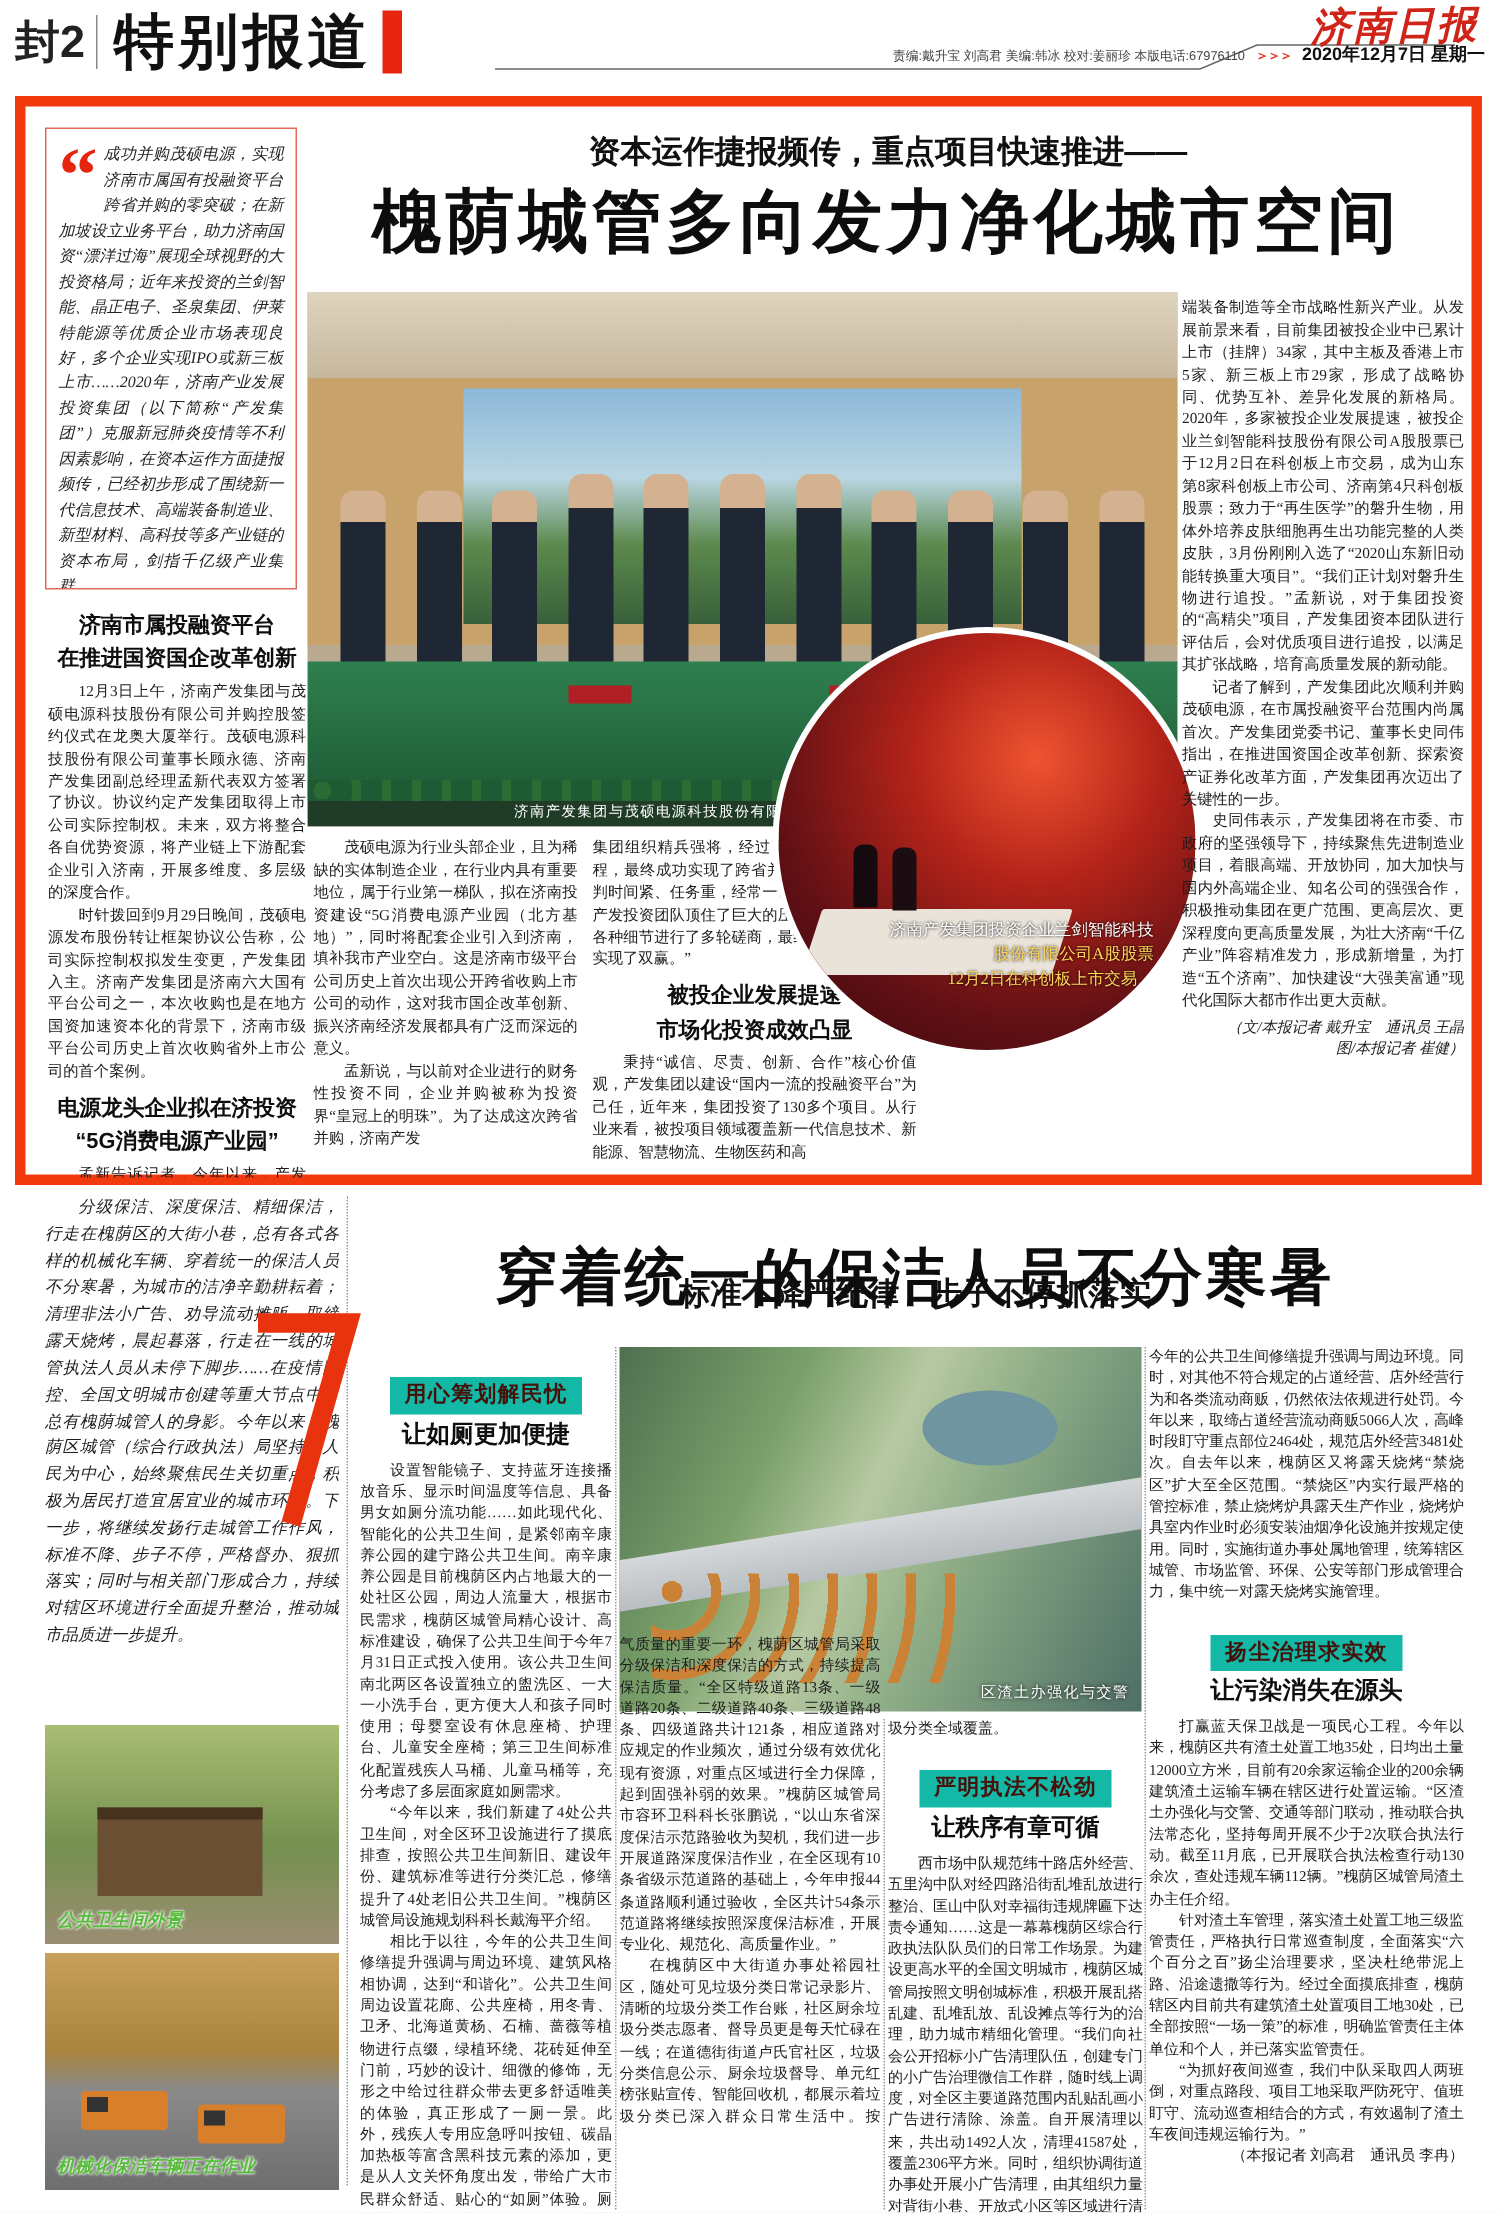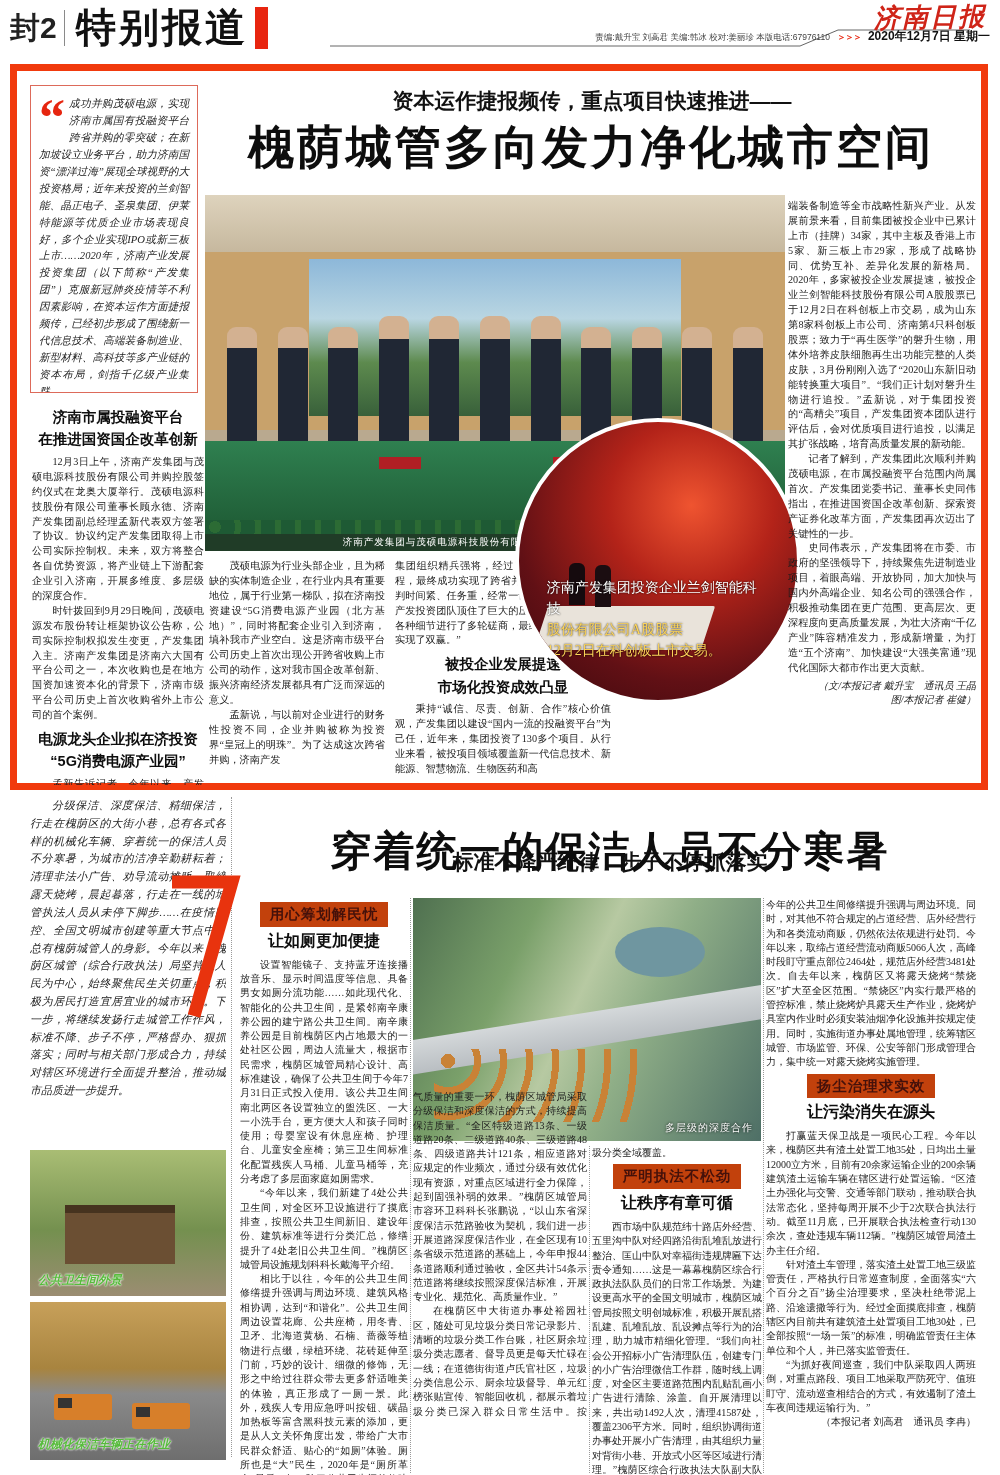--- a/index.html
+++ b/index.html
@@ -35,42 +35,42 @@
   .person.tall { height:100%; }
   .pm-table { position:absolute; left:0; bottom:17px; width:100%; height:26%; background:linear-gradient(#2f8050,#1e5a34); }
   .pm-folder { position:absolute; width:42px; height:12px; background:#b01f24; bottom:23%; }
   .pm-plants { position:absolute; left:0; bottom:17px; width:100%; height:14px; background:repeating-radial-gradient(circle at 10px 7px, #2c6b34 0 6px, #1e5a34 6px 20px); }
   .pm-caption { position:absolute; left:0; bottom:0; width:100%; height:17px; background:#203c27; color:#fff; font-size:9.5px; text-align:center; line-height:17px; letter-spacing:1px; }
 
   .photo-circle { position:absolute; left:498px; top:347px; width:286px; height:286px; border-radius:50%; border:4px solid #fff; overflow:hidden; z-index:3;
     background:radial-gradient(circle at 62% 30%, #ef5430 0%, #b32319 32%, #611015 68%, #37080c 100%); }
   .pc-fig { position:absolute; bottom:34%; left:18%; width:16px; height:42px; background:#150a0e; border-radius:6px 6px 0 0; box-shadow:26px 2px 0 #1b0d11; }
   .pc-stage { position:absolute; bottom:18%; left:8%; width:60%; height:16%; background:#e9e3da; transform:skewX(-18deg); border-radius:2px; }
-  .pc-caption { position:absolute; left:10%; bottom:14%; width:80%; text-align:left; font-size:14px; line-height:1.5; color:#fff; text-shadow:0 0 2px #000; }
+  .pc-caption { position:absolute; left:10%; bottom:14%; width:80%; text-align:right; font-size:11px; line-height:1.5; color:#fff; text-shadow:0 0 2px #000; }
   .pc-caption .gold { color:#ffd659; }
 
   .tcol { position:absolute; overflow:hidden; text-align:justify; font-size:10.2px; line-height:1.46; color:#1c1c1c; }
   .tcol p { text-indent:2em; }
   .tcol p.noindent { text-indent:0; }
   .subpair { text-align:center; font-family:"Liberation Sans",sans-serif; font-weight:700; font-size:14.5px; line-height:1.55; color:#0e0e0e; margin:5px 0 4px; text-indent:0; }
   .byline-top { text-align:right; font-style:italic; font-size:10px; margin-top:3px; text-indent:0; }
 
   .col1-top { left:15px; top:330px; width:172px; height:384px; }
   .col2-top { left:192px; top:488px; width:176px; height:222px; }
   .col3-top { left:378px; top:488px; width:216px; height:222px; }
   .col4-top { left:771px; top:128px; width:188px; height:584px; z-index:4; }
 
   
   .kicker-bot { position:absolute; left:235px; top:800px; width:750px; text-align:center; font-family:"Liberation Sans",sans-serif; font-size:21px; font-weight:700; color:#111;margin-top:48px; }
   .headline-bot { position:absolute; left:235px; top:824px; width:750px; text-align:center; font-size:41px; font-weight:900; letter-spacing:2px; white-space:nowrap; color:#0d0d0d; font-family:"Liberation Serif",serif; }
 
   .bcol { position:absolute; overflow:hidden; text-align:justify; font-size:10px; line-height:1.43; color:#1c1c1c; }
   .bcol p { text-indent:2em; }
   .bcol p.noindent { text-indent:0; }
-  .redbox { display:block; width:fit-content; margin:4px auto 3px; background:#c2410c; color:#45110a; font-family:"Liberation Sans",sans-serif; font-weight:700; font-size:14.5px; padding:2px 10px; letter-spacing:1px; text-indent:0; }
+  .redbox { display:block; width:fit-content; margin:20px auto 3px; background:#14b8a6; color:#45110a; font-family:"Liberation Sans",sans-serif; font-weight:700; font-size:14.5px; padding:2px 10px; letter-spacing:1px; text-indent:0; }
   .redsub { text-align:center; font-family:"Liberation Sans",sans-serif; font-weight:700; font-size:16px; color:#0e0e0e; margin:2px 0 5px; text-indent:0; }
   .byline-bot { text-align:right; font-size:10px; text-indent:0; }
 
   .intro-col { left:30px; top:797px; width:196px; height:352px; font-style:italic; font-size:11px; line-height:1.62; }
   .col2-bot { left:240px; top:898px; width:168px; height:577px; }
   .col3-bot { left:413px; top:1090px; width:174px; height:329px; }
   .col4-bot { left:592px; top:1146px; width:170px; height:329px; }
   .col5-bot { left:766px; top:898px; width:210px; height:577px; }
 
   .vsep { position:absolute; width:0; border-left:1px dotted #999; }
@@ -218,21 +218,21 @@
   </div>
   <div class="photo-side ps1">
     <div class="ps1-hut"></div>
     <span class="ps-caption">公共卫生间外景</span>
   </div>
 
   <div class="photo-aerial">
     <div class="pa-pond"></div>
     <div class="pa-road"></div>
     <div class="pa-trees"></div>
-    <span class="pa-caption">多层级的深度合作</span>
+    <span class="pa-caption">区渣土办强化与交警</span>
   </div>
 
   <div class="bcol col2-bot">
     <span class="redbox">用心筹划解民忧</span>
     <div class="redsub">让如厕更加便捷</div>
     <p>设置智能镜子、支持蓝牙连接播放音乐、显示时间温度等信息、具备男女如厕分流功能……如此现代化、智能化的公共卫生间，是紧邻南辛康养公园的建宁路公共卫生间。南辛康养公园是目前槐荫区内占地最大的一处社区公园，周边人流量大，根据市民需求，槐荫区城管局精心设计、高标准建设，确保了公共卫生间于今年7月31日正式投入使用。该公共卫生间南北两区各设置独立的盥洗区、一大一小洗手台，更方便大人和孩子同时使用；母婴室设有休息座椅、护理台、儿童安全座椅；第三卫生间标准化配置残疾人马桶、儿童马桶等，充分考虑了多层面家庭如厕需求。</p>
     <p>“今年以来，我们新建了4处公共卫生间，对全区环卫设施进行了摸底排查，按照公共卫生间新旧、建设年份、建筑标准等进行分类汇总，修缮提升了4处老旧公共卫生间。”槐荫区城管局设施规划科科长戴海平介绍。</p>
     <p>相比于以往，今年的公共卫生间修缮提升强调与周边环境、建筑风格相协调，达到“和谐化”。公共卫生间周边设置花廊、公共座椅，用冬青、卫矛、北海道黄杨、石楠、蔷薇等植物进行点缀，绿植环绕、花砖延伸至门前，巧妙的设计、细微的修饰，无形之中给过往群众带去更多舒适唯美的体验，真正形成了一厕一景。此外，残疾人专用应急呼叫按钮、碳晶加热板等富含黑科技元素的添加，更是从人文关怀角度出发，带给广大市民群众舒适、贴心的“如厕”体验。厕所也是“大”民生，2020年是“厕所革命”最后一年，除了公共卫生间的修建与提升，槐荫城区家庭旱厕改造已到了攻坚阶段，槐荫区城管局主动对接各街道各单位，多方协调做群众工作，对改造难点问题出主意、想办法，目前已取得阶段性成果。其中，经四路519号街巷旱厕改造为24小时公共卫生间及北4号院的旱厕改造，均赢得市民群众的一致好评。</p>
 
   </div>

